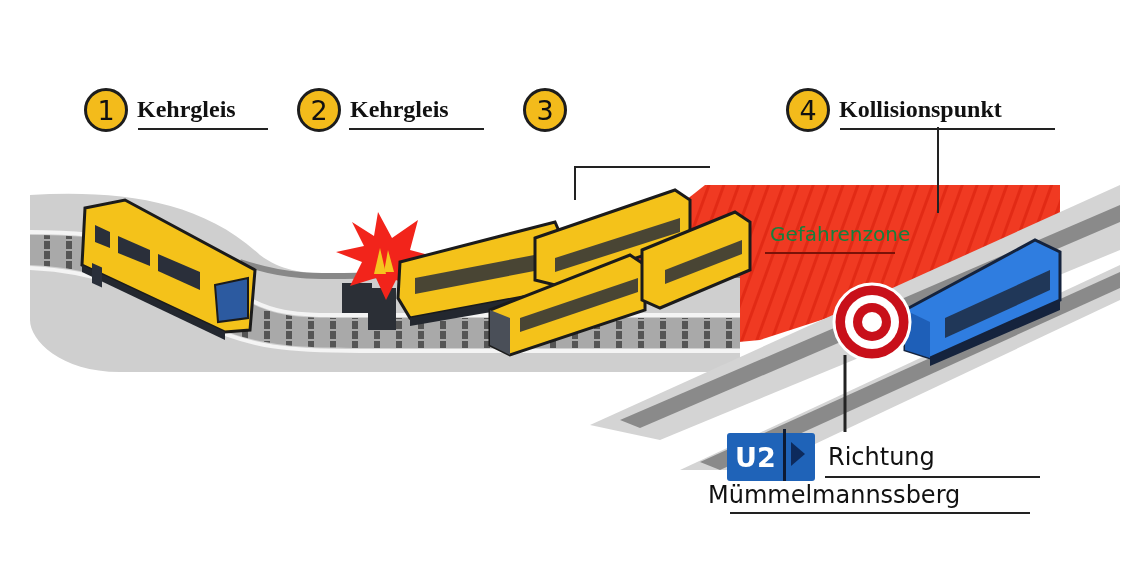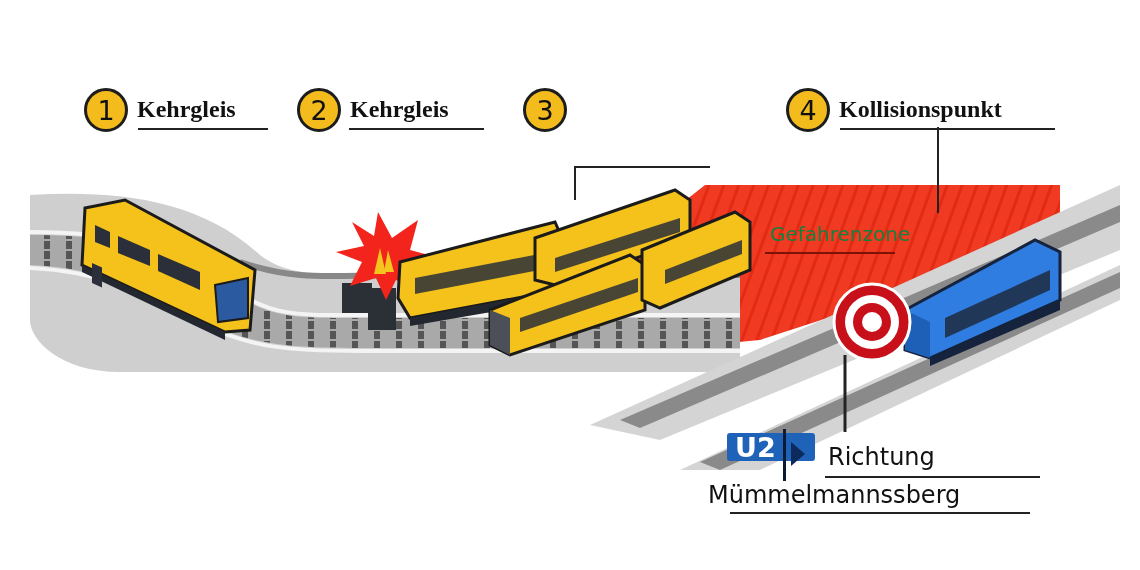--- a/index.html
+++ b/index.html
@@ -11,21 +11,21 @@
     background: #f3bb1b; border: 3px solid #1d1d1d; box-sizing: border-box;
     display: flex; align-items: center; justify-content: center;
     font-size: 27px; color: #111; font-weight: normal; flex: 0 0 auto;
   }
   .label-text {
     font-family: Liberation Serif, serif; font-weight: bold; font-size: 24px; color: #111;
     margin-left: 9px; line-height: 30px; padding-top: 6px;
   }
   .underline { position: absolute; height: 2px; background: #222; }
   .u2 {
-    position: absolute; left: 727px; top: 433px; width: 88px; height: 28px;
+    position: absolute; left: 727px; top: 433px; width: 88px; height: 48px;
     background: #1f63b8; border-radius: 3px; color: #fff; font-size: 27px; font-weight: bold;
     display: flex; align-items: center; padding-left: 8px; box-sizing: border-box;
   }
   .u2 .arrow { position: absolute; right: 10px; top: 9px; width: 0; height: 0;
     border-top: 12px solid transparent; border-bottom: 12px solid transparent; border-left: 14px solid #0d2a5c; }
   .u2 .bar { position: absolute; left: 56px; top: -4px; width: 3px; height: 52px; background: #0d1a33; }
   .dest { position: absolute; font-weight: normal; font-size: 24px; color: #111; }
   .zone-text { position: absolute; left: 770px; top: 222px; color: #15803d; font-size: 20px; font-weight: normal; }
 </style>
 </head>

